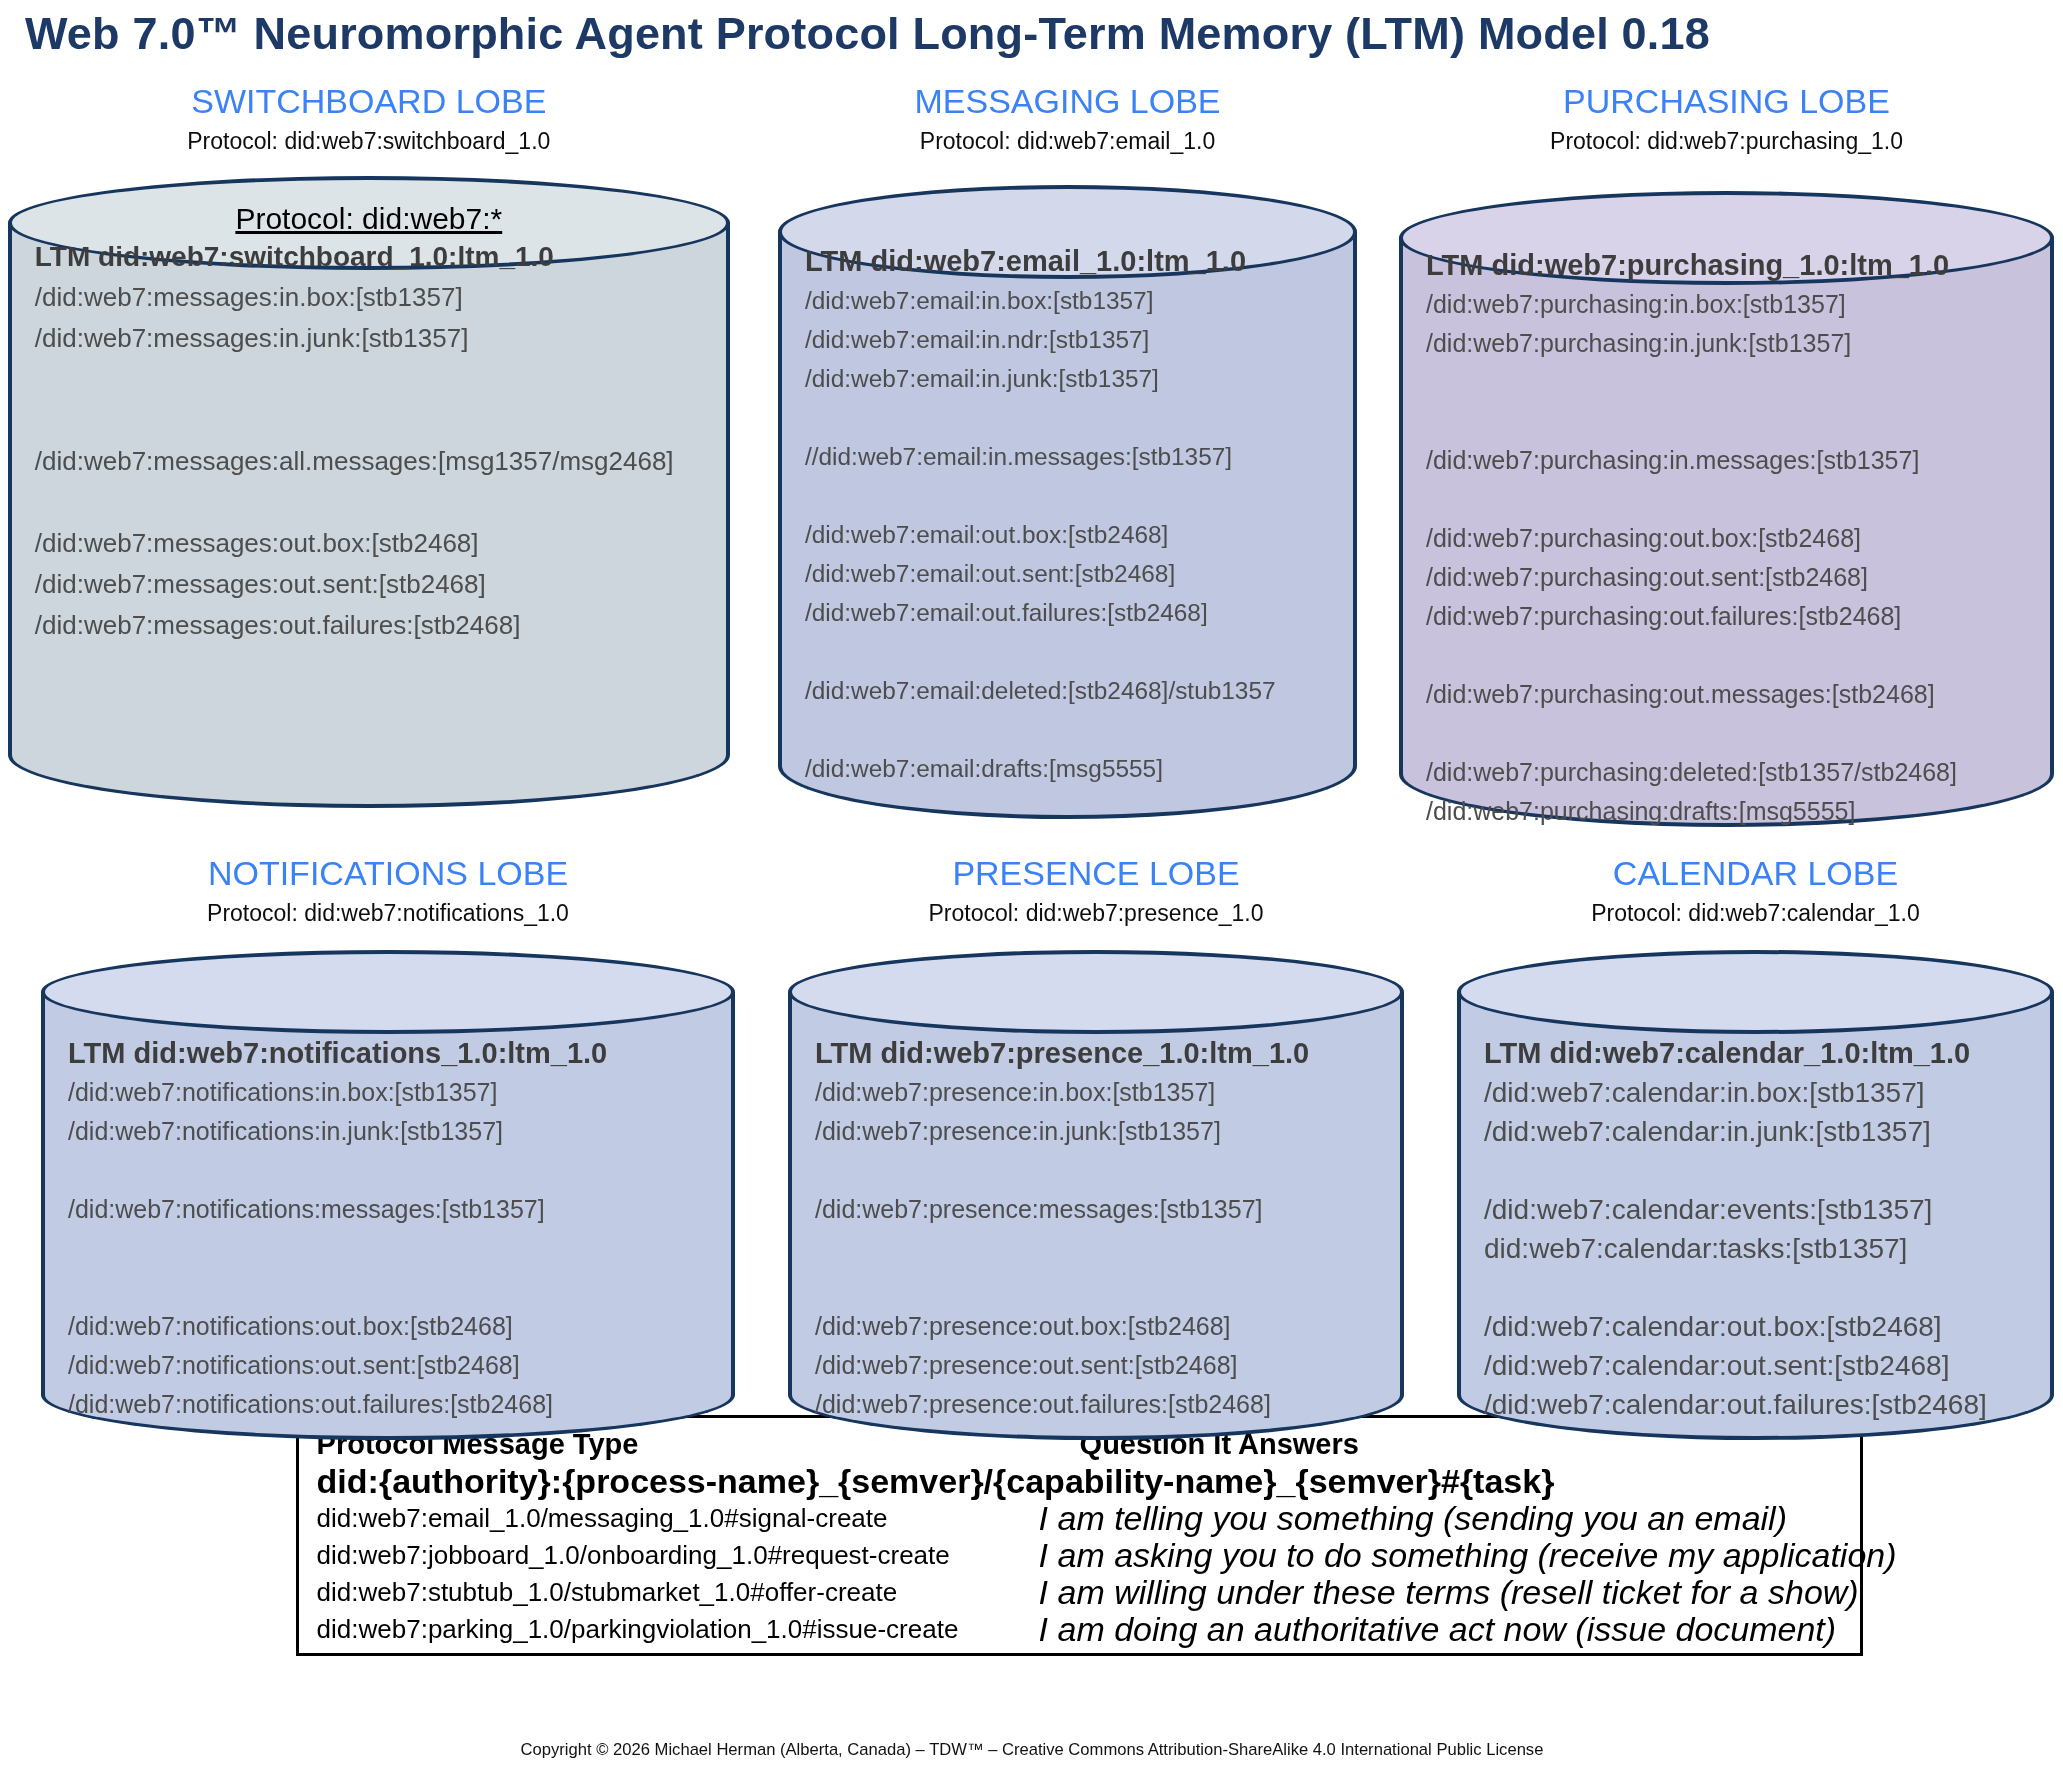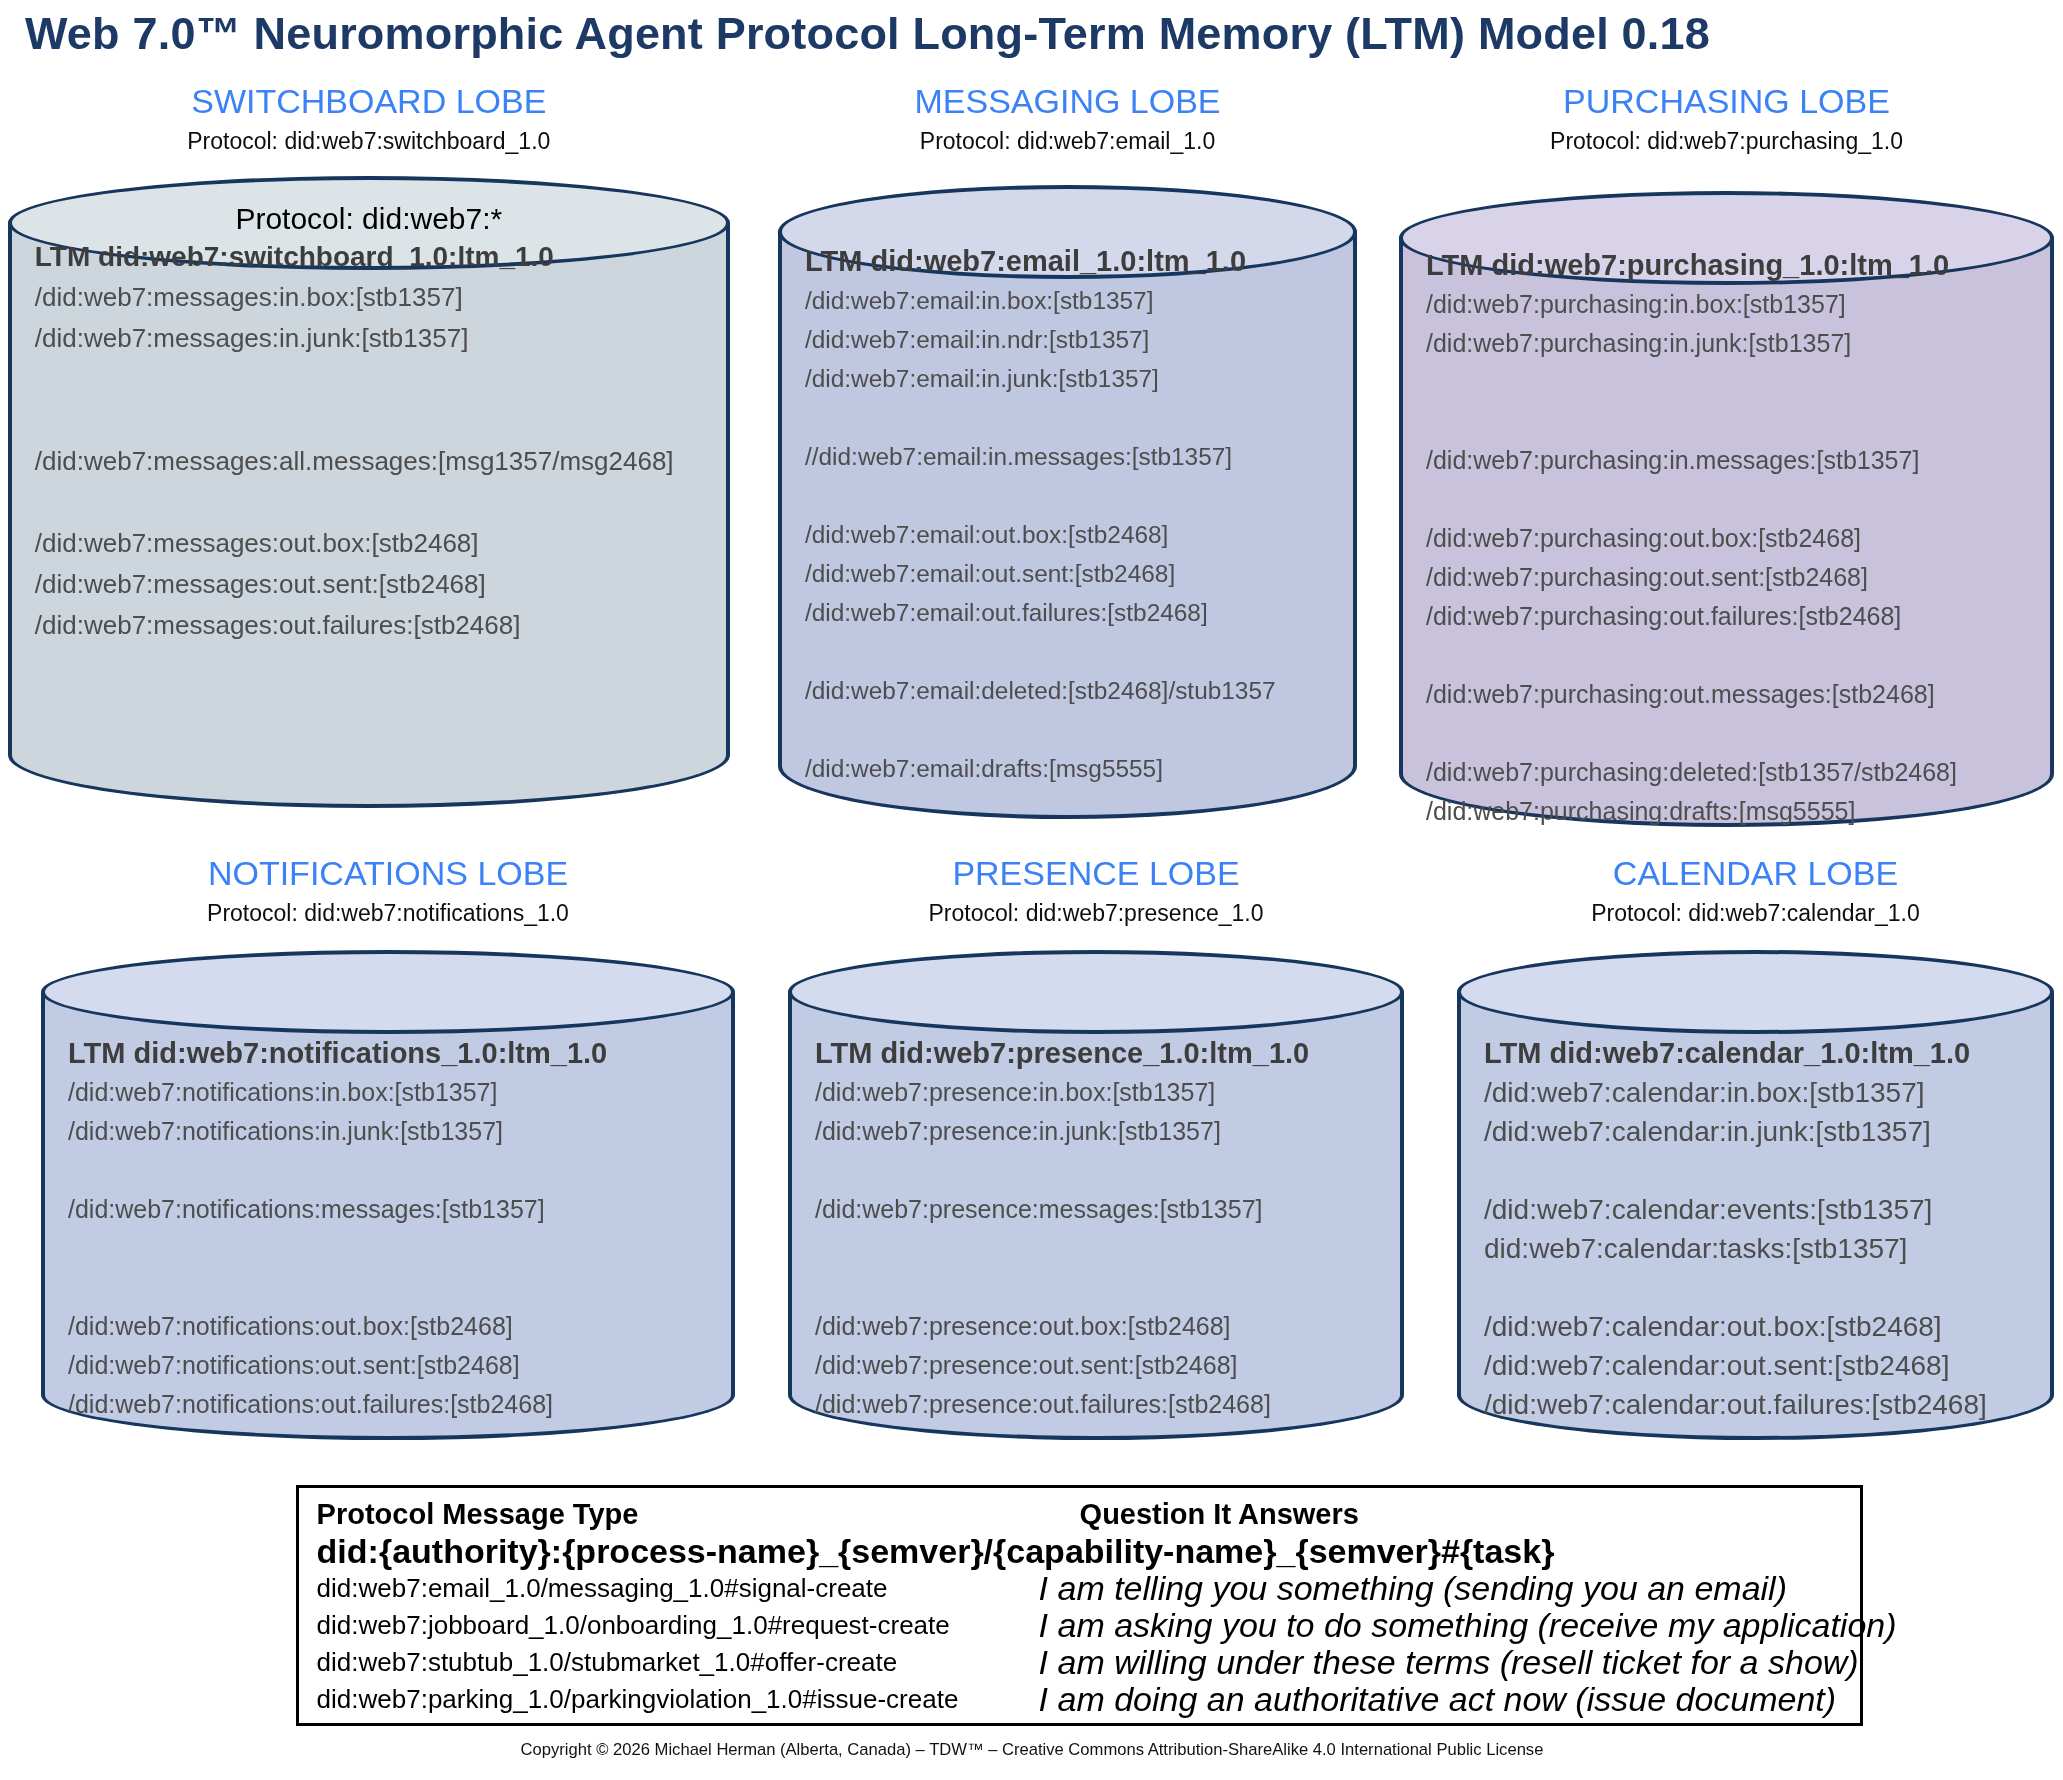--- a/index.html
+++ b/index.html
@@ -27,21 +27,21 @@
     position:absolute; top:0; left:0; right:0;
     border:4.9px solid #17365d; border-radius:50%;
     z-index:2; display:flex; align-items:center; justify-content:center;
     box-sizing:border-box;
   }
   .cyl-body {
     position:absolute; left:0; right:0; bottom:0;
     border:4.9px solid #17365d; border-top:none;
     z-index:1; box-sizing:border-box;
   }
-  .row1 .cyl-top  { height:94px; }
+  .row1 .cyl-top  { height:94px;text-decoration:underline; }
   .row1 .cyl-body { top:47px; border-radius:0 0 50% 50% / 0 0 53px 53px; }
   .row2 .cyl-top  { height:84px; }
   .row2 .cyl-body { top:42px; border-radius:0 0 50% 50% / 0 0 45px 45px; }
 
   .cyl-top-label { font-size:30px; color:#000; white-space:nowrap; position:relative; top:-3.9px; }
 
   .cyl-text { position:absolute; z-index:3; left:27px; right:9.8px; }
   .ltm-header {
     font-weight:bold; color:#3d3d3d; font-size:29px;
     white-space:nowrap; height:var(--lh,39px); line-height:var(--lh,39px);
@@ -69,21 +69,21 @@
 
   .lobe-d { left:41px;   top:854px; width:694px; height:587px; }
   .lobe-e { left:788px;  top:854px; width:616px; height:587px; }
   .lobe-f { left:1457px; top:854px; width:597px; height:587px; }
   .row2 .cylinder { top:96px; height:490px; }
   .row2 .cyl-text { top:84px; --lh:39px; }
   .lobe-f .path-line { font-size:28px; }
 
   
   .msg-table {
-    position:absolute; left:296px; top:1485px; width:1567px; height:241px;
+    position:absolute; left:296px; top:1415px; width:1567px; height:241px;
     border:3.9px solid #000; background:#fff; box-sizing:border-box;
     padding:7.8px 0 0 17.6px;
   }
   .t-row { display:flex; height:37px; line-height:37px; }
   .t-col1 { width:722px; flex:none; white-space:nowrap; }
   .t-col2 { flex:1; white-space:nowrap; }
   .t-head { font-weight:bold; font-size:29px; color:#000; }
   .t-head-q { padding-left:41px; }
   .t-pattern { font-weight:bold; font-size:34px; color:#000; white-space:nowrap; height:37px; line-height:37px; }
   .t-type { font-size:26px; color:#000; }

